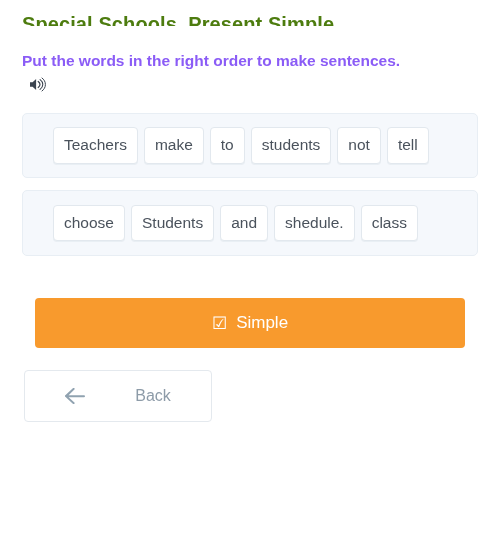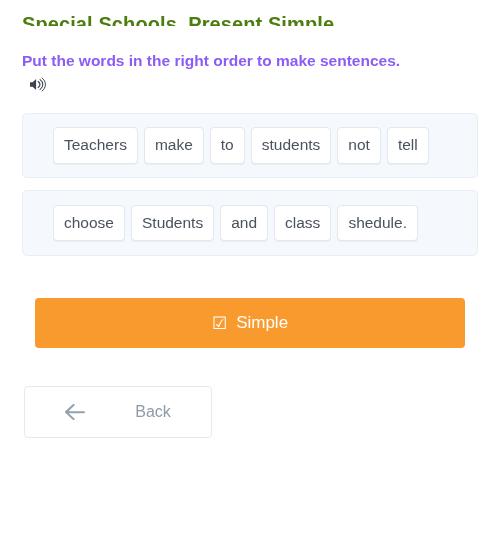--- a/index.html
+++ b/index.html
@@ -113,21 +113,21 @@
   }
 
   
   .back-button {
     display: flex;
     align-items: center;
     justify-content: center;
     gap: 48px;
     width: 188px;
     height: 52px;
-    margin-top: 38px;
+    margin-top: 22px;
     margin-left: 2px;
     background: #ffffff;
     border: 1px solid #e4e9ee;
     border-radius: 4px;
     color: #8d9ba8;
     font-size: 16px;
     font-family: "Liberation Sans", sans-serif;
     cursor: pointer;
   }
   .back-arrow { display: inline-flex; align-items: center; }
@@ -158,22 +158,22 @@
       <span class="chip">not</span>
       <span class="chip">tell</span>
     </div>
   </div>
 
   <div class="word-bank second">
     <div class="chip-row">
       <span class="chip">choose</span>
       <span class="chip">Students</span>
       <span class="chip">and</span>
+      <span class="chip">shedule.</span>
       <span class="chip">class</span>
-      <span class="chip">shedule.</span>
     </div>
   </div>
 
   <button class="check-button">
     <span class="check-icon">☑</span>
     <span>Simple</span>
   </button>
 
   <button class="back-button">
     <span class="back-arrow">

